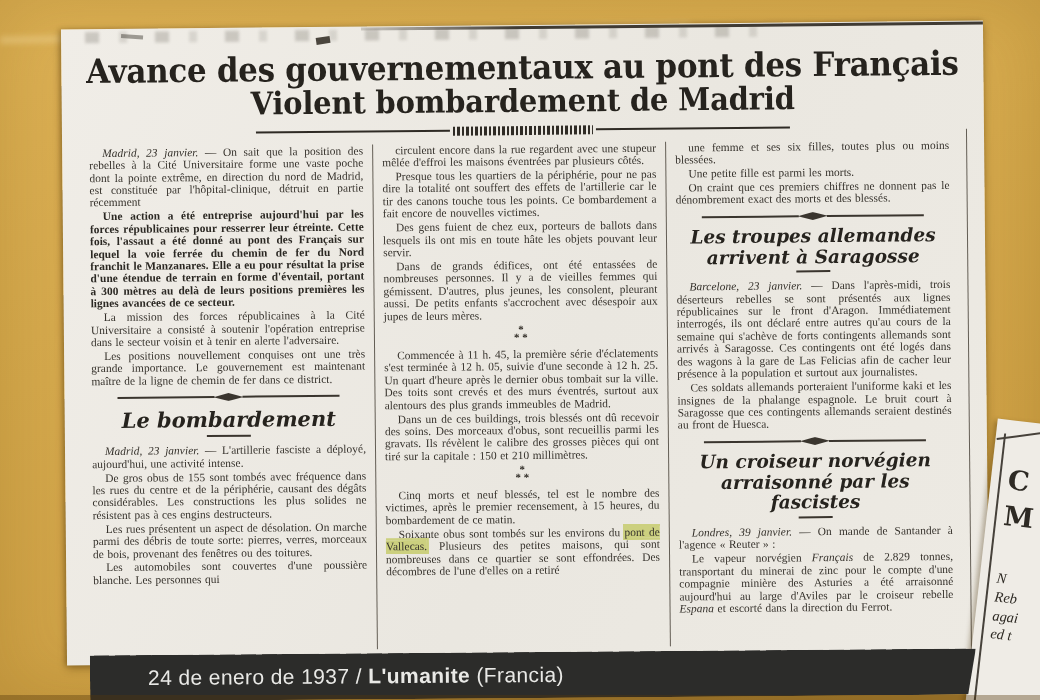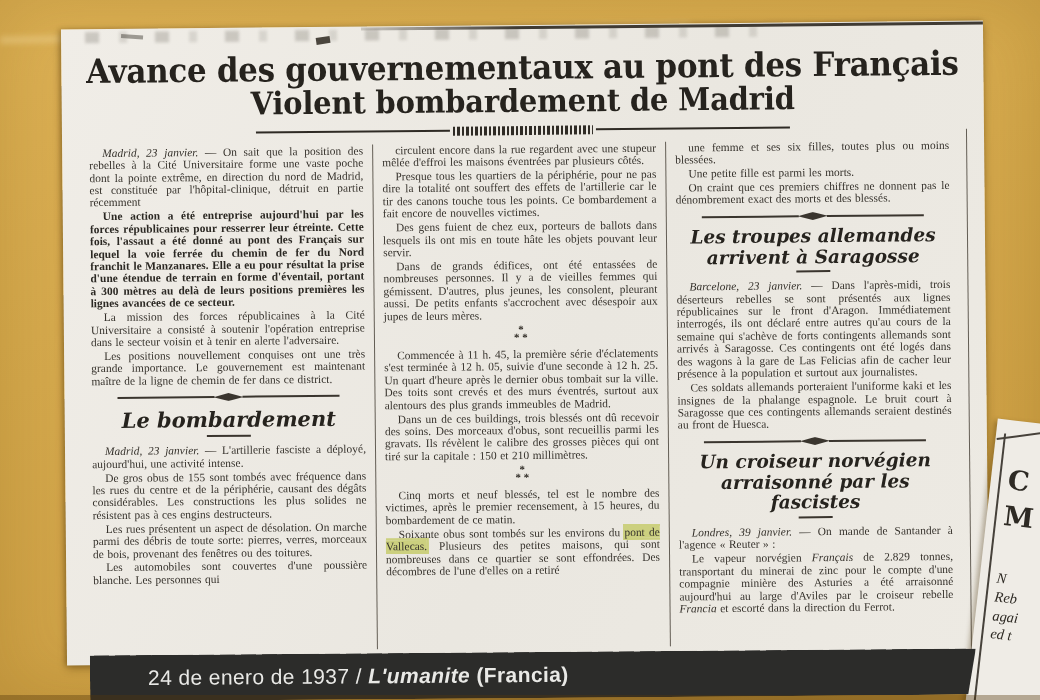--- a/index.html
+++ b/index.html
@@ -110,22 +110,22 @@
     clip-path:polygon(0 0,100% 0,99.1% 100%,0 100%);
   }
   .caption-bar::before{
     content:"";position:absolute;top:-5px;left:4px;right:10px;height:6px;
     background:repeating-linear-gradient(90deg,#2c2c2a 0 15px,transparent 15px 21px);
   }
   .caption-text{
     font-family:"Liberation Sans",sans-serif;font-size:21px;letter-spacing:.4px;
     color:#e9e9e6;white-space:nowrap;
   }
-  .caption-text .cap-src{font-weight:700;font-style:italic;}
-  .caption-text .cap-suffix{font-weight:700;}
+  .caption-text .cap-src{font-weight:700;}
+  .caption-text .cap-suffix{font-weight:400;}
 
   
   .fragment{
     position:absolute;right:-18px;top:422px;width:78px;height:310px;
     background:#efece6;transform:rotate(6.5deg);
     box-shadow:-3px 2px 5px rgba(70,45,5,.35);
     overflow:hidden;color:#2e2a24;
   }
   .frag-rule{position:absolute;left:8px;top:14px;bottom:0;width:1.5px;background:#46413a;}
   .frag-top-line{position:absolute;left:0;top:10px;width:100%;height:1.5px;background:#46413a;transform:rotate(-14deg);}
@@ -213,21 +213,21 @@
             <span class="dl"></span>
             <span class="dd"></span>
             <span class="dl"></span>
           </div>
           <div class="sh2">
             <div>Un croiseur norvégien</div>
             <div>arraisonné par les fascistes</div>
           </div>
           <div class="sh2-under"></div>
           <p><span class="run-i">Londres, 39 janvier.</span><span class="run-r"> — On mande de Santander à l'agence « Reuter » :</span></p>
-          <p><span class="run-r">Le vapeur norvégien </span><span class="run-i">Français</span><span class="run-r"> de 2.829 tonnes, transportant du minerai de zinc pour le compte d'une compagnie minière des Asturies a été arraisonné aujourd'hui au large d'Aviles par le croiseur rebelle </span><span class="run-i">Francia</span><span class="run-r"> et escorté dans la direction du Ferrot.</span></p>
+          <p><span class="run-r">Le vapeur norvégien </span><span class="run-i">Français</span><span class="run-r"> de 2.829 tonnes, transportant du minerai de zinc pour le compte d'une compagnie minière des Asturies a été arraisonné aujourd'hui au large d'Aviles par le croiseur rebelle </span><span class="run-i">Espana</span><span class="run-r"> et escorté dans la direction du Ferrot.</span></p>
         </div>
       </div>
     <div class="right-rule"></div>
   </div>
 
   <div class="fragment">
     <div class="frag-top-line"></div>
     <div class="frag-rule"></div>
     <div class="frag-body">
         <div class="frag-letter">C</div>

